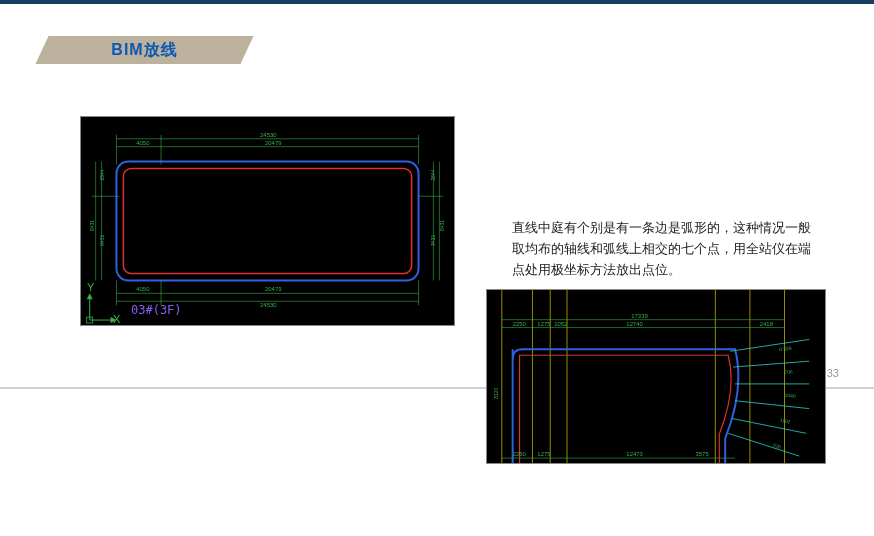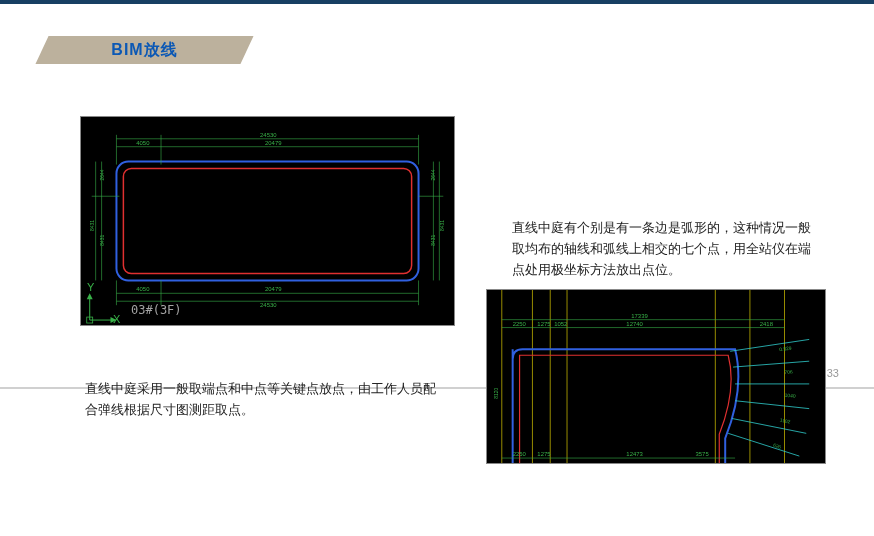--- a/index.html
+++ b/index.html
@@ -64,21 +64,21 @@
     position: absolute;
     right: 35px;
     bottom: 8px;
     font-size: 11px;
     color: #999;
     margin-left: 16px;
   }
   .cad-label {
     position: absolute;
     font-family: "Consolas", monospace;
-    color: #a3a3a3;
+    color: #8b5cf6;
     font-size: 12px;
     left: 50px;
     top: 186px;
   }
   .axis-y { position:absolute; color:#38b048; font-size:11px; left:6px; top:164px; }
   .axis-x { position:absolute; color:#38b048; font-size:11px; left:32px; top:196px; }
 </style>
 </head>
 <body>
 
@@ -130,21 +130,20 @@
       <line x1="8" y1="205" x2="33" y2="205" stroke="#38b048" stroke-width="1"></line>
       <polygon points="8,178 5,184 11,184" fill="#38b048"></polygon>
       <polygon points="35,205 29,202 29,208" fill="#38b048"></polygon>
       <rect x="5" y="202" width="6" height="6" fill="none" stroke="#38b048" stroke-width="0.8"></rect>
     </svg>
     <span class="axis-y">Y</span>
     <span class="axis-x">X</span>
     <span class="cad-label">03#(3F)</span>
   </div>
 
-  <div class="cap cap1">直线中庭采用一般取端点和中点等关键点放点，由工作人员配合弹线根据尺寸图测距取点。</div>
 
   <div class="cap cap2">直线中庭有个别是有一条边是弧形的，这种情况一般取均布的轴线和弧线上相交的七个点，用全站仪在端点处用极坐标方法放出点位。</div>
 
   <div class="fig fig2">
     <svg viewBox="0 0 340 175">
 
       <line x1="14" y1="0" x2="14" y2="175" stroke="#c0b000" stroke-width="0.8"></line>
       <line x1="45" y1="0" x2="45" y2="175" stroke="#c0b000" stroke-width="0.8"></line>
       <line x1="63" y1="0" x2="63" y2="175" stroke="#c0b000" stroke-width="0.8"></line>
       <line x1="80" y1="0" x2="80" y2="175" stroke="#c0b000" stroke-width="0.8"></line>

